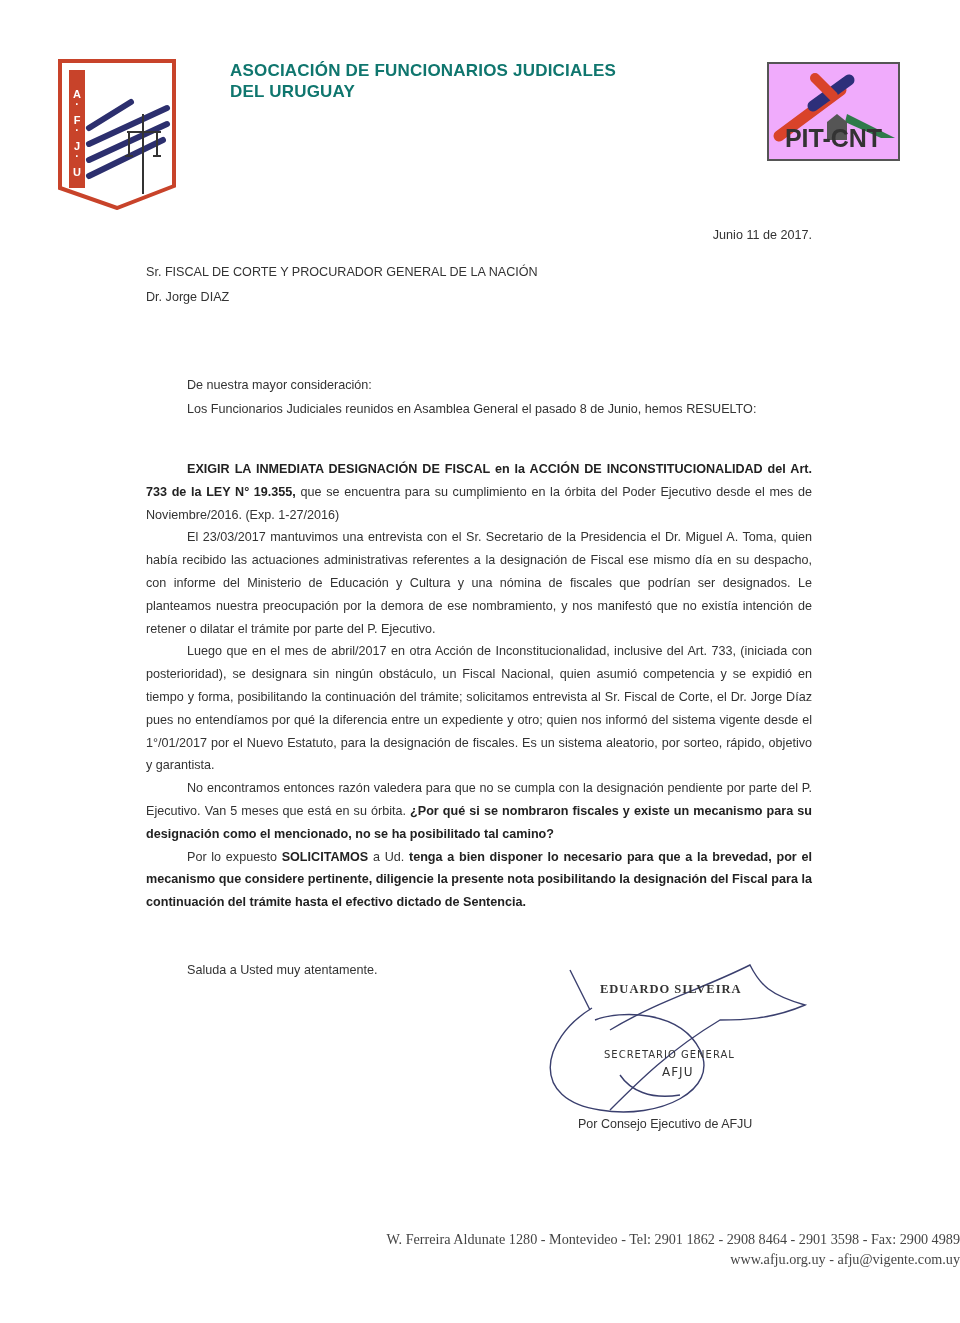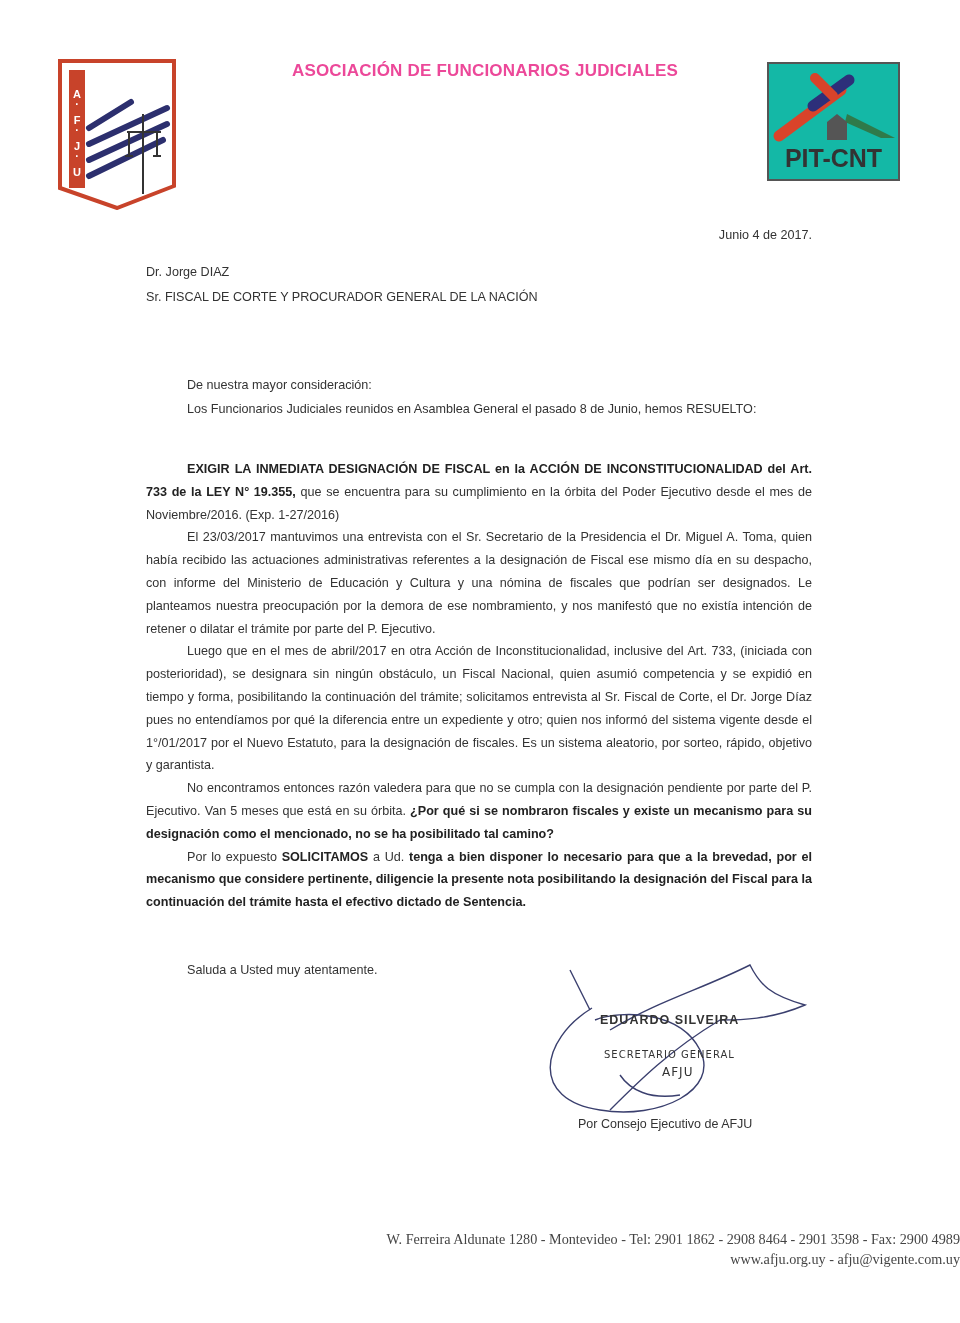--- a/index.html
+++ b/index.html
@@ -2,43 +2,43 @@
 <html><head>
 <meta charset="utf-8">
 <style>
   html, body { margin: 0; padding: 0; background: #ffffff; }
   body { width: 960px; height: 1323px; position: relative; overflow: hidden;
          font-family: "Liberation Sans", "DejaVu Sans", sans-serif; color: #2a2a2a; }
   .abs { position: absolute; }
 
   
   .afju-logo { left: 57px; top: 58px; width: 120px; height: 152px; }
-  .pit-logo { left: 767px; top: 62px; width: 133px; height: 119px; border: 2px solid #555; box-sizing: border-box; background:#14b8a6; }
+  .pit-logo { left: 767px; top: 62px; width: 133px; height: 99px; border: 2px solid #555; box-sizing: border-box; background:#f0abfc; }
   .pit-text { position:absolute; left:0; right:0; bottom:6px; text-align:center; font-weight:bold;
               font-size: 25px; color:#333; letter-spacing: 0px; font-family: "Liberation Sans", sans-serif; }
-  .org-title { left: 230px; top: 60px; width: 510px; text-align: center; font-weight: bold;
-               font-size: 17px; line-height: 21px; color: #ec4899; letter-spacing: 0.2px; }
+  .org-title { left: 230px; top: 60px; width: 510px; font-weight: bold;
+               font-size: 17px; line-height: 21px; color: #0f766e; letter-spacing: 0.2px; }
 
   
   .doc { font-size: 12.6px; line-height: 22.8px; color: #333; }
   .date { right: 148px; top: 224px; }
   .addr { left: 146px; top: 260px; line-height: 25px; }
   .addr div { white-space: nowrap; }
   .greet { left: 187px; top: 374px; }
   .para { left: 146px; width: 666px; text-align: justify; text-align-last: left; }
   .para p { margin: 0; text-indent: 41px; }
   .p1 { top: 398px; }
   .p2 { top: 458px; }
   .b { font-weight: bold; color: #222; }
 
   .closing { left: 187px; top: 959px; }
 
   
   .sig-svg { left: 520px; top: 960px; width: 300px; height: 190px; }
-  .sig-name { left: 600px; top: 1013px; font-size: 12.5px; letter-spacing: 1px; font-weight: bold; color:#333; font-family: Liberation Sans, sans-serif; }
+  .sig-name { left: 600px; top: 982px; font-size: 12.5px; letter-spacing: 1px; font-weight: bold; color:#333; font-family: Liberation Serif, serif; }
   .sig-role { left: 604px; top: 1049px; font-size: 10px; letter-spacing: 1px; color:#333; font-family: "DejaVu Sans", sans-serif; }
   .sig-org { left: 662px; top: 1065px; font-size: 12px; letter-spacing: 1px; color:#333; font-family: "DejaVu Sans", sans-serif; text-align: center; }
   .sig-council { left: 578px; top: 1113px; font-size: 12.5px; color:#333; }
 
   
   .footer { left: 0; width: 960px; top: 1229px; text-align: right; font-family: "Liberation Serif", "DejaVu Serif", serif;
             font-size: 14.2px; line-height: 20px; color: #444; }
 </style>
 </head>
 <body>
@@ -67,38 +67,39 @@
       <line x1="70" y1="74" x2="104" y2="74"></line>
       <line x1="72" y1="74" x2="72" y2="98"></line>
       <line x1="100" y1="74" x2="100" y2="98"></line>
       <path d="M68 98 h8 M96 98 h8"></path>
     </g>
   </svg>
 </div>
 
 <div class="abs org-title">
   <div>ASOCIACIÓN DE FUNCIONARIOS JUDICIALES</div>
+  <div>DEL URUGUAY</div>
 </div>
 
 <div class="abs pit-logo">
   <svg width="129" height="80" viewBox="0 0 129 80" style="position:absolute;left:0;top:2px;">
     <line x1="10" y1="70" x2="72" y2="24" stroke="#d9432a" stroke-width="11" stroke-linecap="round"></line>
     <line x1="44" y1="40" x2="80" y2="14" stroke="#2d2f7a" stroke-width="11" stroke-linecap="round"></line>
     <line x1="46" y1="12" x2="64" y2="30" stroke="#d9432a" stroke-width="10" stroke-linecap="round"></line>
     <polygon points="78,48 126,72 112,72 76,56" fill="#2f7a4a"></polygon>
     <polygon points="58,56 68,48 78,56 78,74 58,74" fill="#555"></polygon>
   </svg>
   <div class="pit-text">PIT-CNT</div>
 </div>
 
-<div class="abs doc date">Junio 4 de 2017.</div>
+<div class="abs doc date">Junio 11 de 2017.</div>
 
 <div class="abs doc addr">
+  <div>Sr. FISCAL DE CORTE Y PROCURADOR GENERAL DE LA NACIÓN</div>
   <div>Dr. Jorge DIAZ</div>
-  <div>Sr. FISCAL DE CORTE Y PROCURADOR GENERAL DE LA NACIÓN</div>
 </div>
 
 <div class="abs doc greet">De nuestra mayor consideración:</div>
 
 <div class="abs doc para p1">
   <p>Los Funcionarios Judiciales reunidos en Asamblea General el pasado 8 de Junio, hemos RESUELTO:</p>
 </div>
 
 <div class="abs doc para p2">
   <p><span class="b">EXIGIR LA INMEDIATA DESIGNACIÓN DE FISCAL en la  ACCIÓN DE INCONSTITUCIONALIDAD del Art. 733 de la LEY N° 19.355,</span><span> que se encuentra para su cumplimiento en la órbita del Poder Ejecutivo desde el mes de Noviembre/2016. (Exp. 1-27/2016)</span></p>

